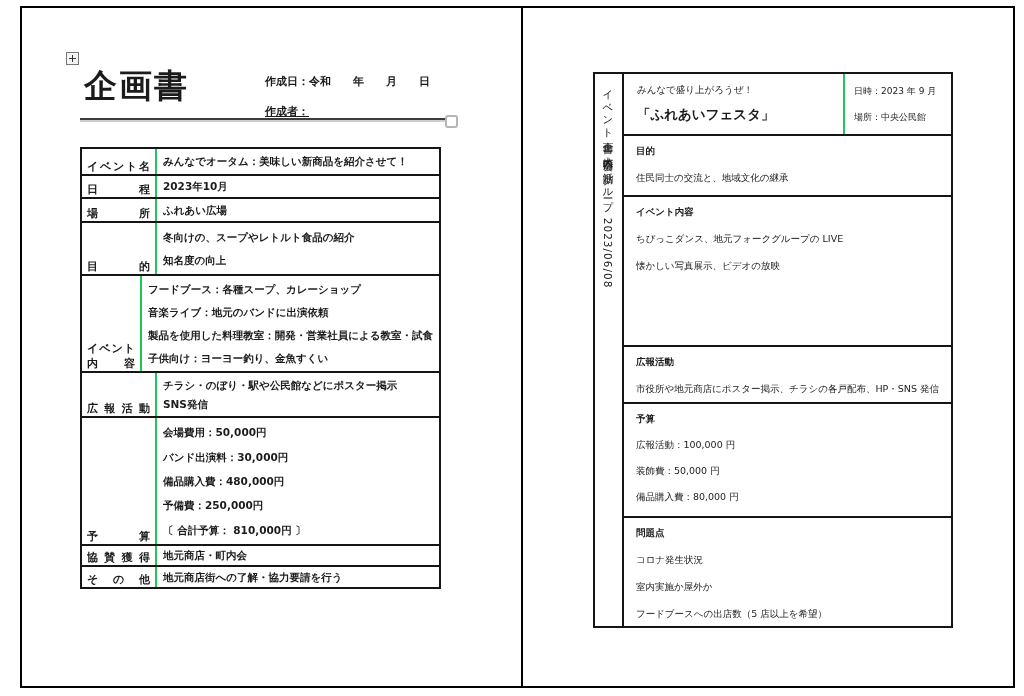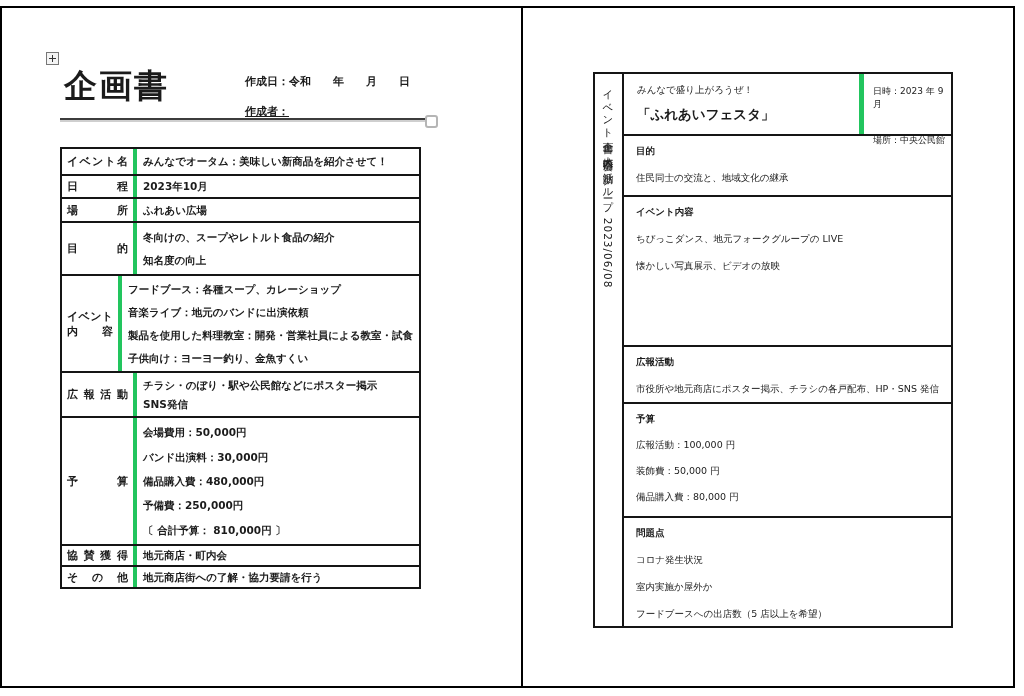--- a/index.html
+++ b/index.html
@@ -1,21 +1,21 @@
 <!DOCTYPE html>
 <html><head>
 <meta charset="utf-8">
 <style>
   * { margin:0; padding:0; box-sizing:border-box; }
   html,body { width:1024px; height:696px; background:#ffffff; overflow:hidden;
               font-family:"DejaVu Sans","Liberation Sans",sans-serif; color:#1b1b1b; }
   .canvas { position:relative; width:1024px; height:696px; background:#fff; }
 
   .page { position:absolute; top:6px; height:682px; background:#fff; border:2px solid #000; }
-  .page-left  { left:0;   width:529px; }
+  .page-left  { left:20px;   width:529px; }
   .page-right { left:521px; width:494px; }
 
   
   .move-handle { position:absolute; left:44px; top:44px; width:13px; height:13px;
                  border:1px solid #777; background:#f4f4f4; }
   .move-handle .ph, .move-handle .pv { position:absolute; background:#333; }
   .move-handle .ph { left:2px; right:2px; top:5px; height:1px; }
   .move-handle .pv { top:2px; bottom:2px; left:5px; width:1px; }
 
   .doc-title { position:absolute; left:62px; top:56px; font-size:33px; font-weight:bold;
@@ -26,42 +26,42 @@
   .title-rule { position:absolute; left:58px; top:110px; width:370px; height:4px;
                 background:#3c3c3c; border-bottom:2px solid #cfcfcf; }
   .resize-square { position:absolute; left:423px; top:107px; width:13px; height:13px;
                    background:#fff; border:2px solid #b5b5b5; border-radius:3px; }
 
   .ltable { position:absolute; left:58px; top:139px; width:361px; border:2px solid #151515; }
   .lrow { display:flex; }
   .lrow + .lrow { border-top:2px solid #151515; }
   .r0{height:25px}.r1{height:23px}.r2{height:24px}.r3{height:53px}.r4{height:97px}
   .r5{height:45px}.r6{height:128px}.r7{height:21px}.r8{height:22px}
-  .lcell-label { width:75px; border-right:4px solid #22c55e; display:flex; align-items:center;
+  .lcell-label { width:75px; border-right:2px solid #22c55e; display:flex; align-items:flex-end;
                  padding:0 5px;font-family:Liberation Serif, serif; }
   .lcell-label span { display:inline-block; width:100%; font-size:11px; font-weight:bold;
                       text-align:justify; text-align-last:justify; }
   .lcell-val { flex:1; display:flex; flex-direction:column; justify-content:space-around;
                padding:2px 6px;border-radius:8px; }
   .lcell-val div { font-size:10.5px; font-weight:bold; white-space:nowrap; line-height:1.15; }
 
   
   .rtable { position:absolute; left:70px; top:64px; width:360px; height:556px;
             border:2px solid #151515; display:flex; }
   .rstrip { width:34px; border-right:2px solid #151515; display:flex; justify-content:center; }
   .rstrip .vtext { writing-mode:vertical-rl; text-orientation:mixed; font-size:10.5px;
                    letter-spacing:1px; padding-top:8px; white-space:nowrap; }
   .rmain { flex:1; display:flex; flex-direction:column; }
   .rheader { height:60px; display:flex; }
   .rheader-left { flex:1; padding:10px 0 16px 13px; }
   .rheader-left .catch { font-size:9.5px; }
   .rheader-left .etitle { font-size:13.5px; font-weight:bold; margin-top:9px; }
-  .rheader-right { width:92px; border-left:5px solid #22c55e; padding:11px 0 0 9px; }
+  .rheader-right { width:108px; border-left:2px solid #22c55e; padding:11px 0 0 9px; }
   .rheader-right div { font-size:9px; }
-  .rheader-right div + div { margin-top:23px; }
+  .rheader-right div + div { margin-top:13px; }
 
   .rsec { border-top:2px solid #151515; padding:9px 12px 0 12px; }
   .s0{height:61px}.s1{height:152px}.s2{height:57px}.s3{height:115px}.s4{height:111px}
   .rsec .sec-label { font-size:9.5px; font-weight:bold; }
   .rsec .sec-line { font-size:9.5px; margin-top:14px; white-space:nowrap; }
   .s3 .sec-line { margin-top:13px; }
 </style>
 </head>
 <body>
 

